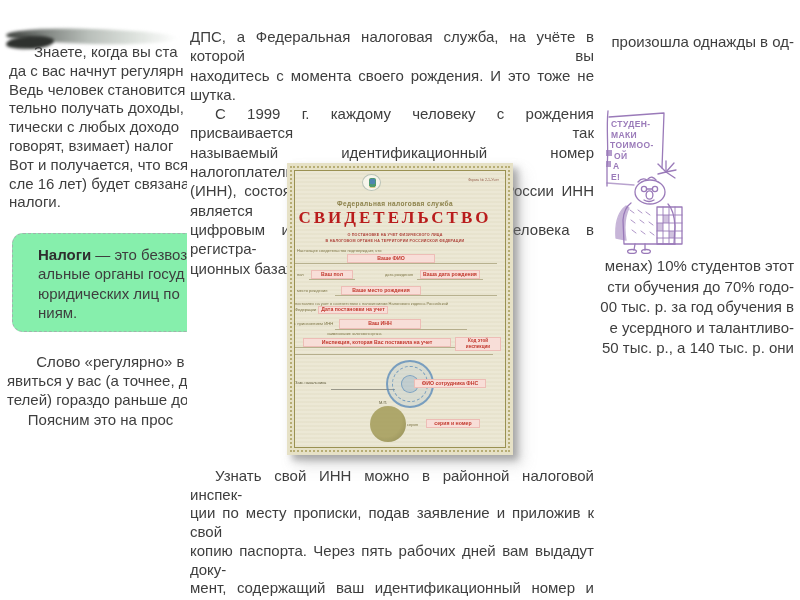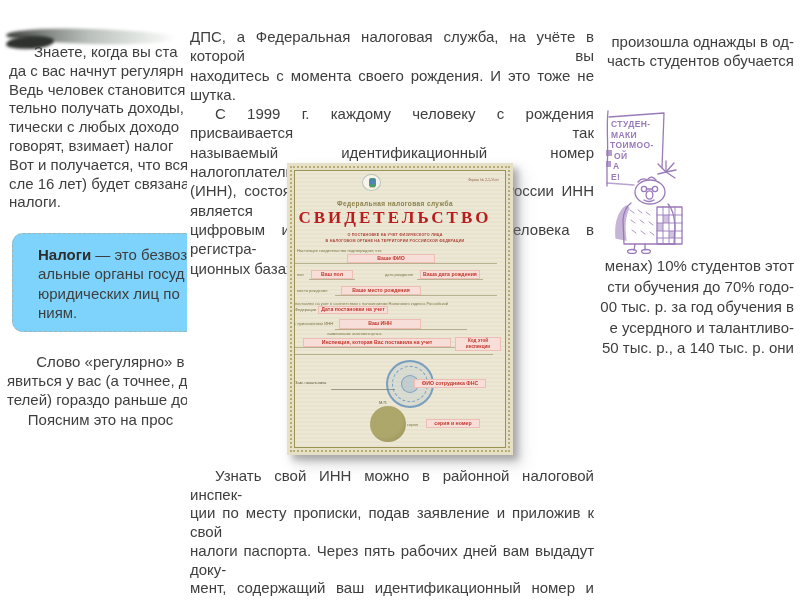--- a/index.html
+++ b/index.html
@@ -10,21 +10,21 @@
   
   .lcol{position:absolute;left:0;top:0;width:187px;height:600px;overflow:hidden;}
   .shadow-tail{position:absolute;left:6px;top:29px;width:172px;height:15px;
     background:linear-gradient(to right,#3c3f3c 0%,#7e837f 22%,#b9bfba 48%,#dde2dd 75%,rgba(240,243,240,0) 100%);
     border-radius:45% 55% 50% 50%/60% 40% 60% 40%;transform:rotate(1.6deg);filter:blur(1.4px);}
   .shadow-blob{position:absolute;left:6px;top:36px;width:48px;height:13px;background:#2e312e;
     border-radius:50% 50% 45% 55%/55% 45% 55% 45%;transform:rotate(-3deg);filter:blur(1.6px);}
   .para{font-size:15px;line-height:18.8px;}
   .ln{white-space:pre;overflow:hidden;}
   .lp1{position:absolute;left:9px;top:43px;width:185px;}
-  .defbox{position:absolute;left:12px;top:233px;width:195px;height:99px;background:#7dd3fc;
+  .defbox{position:absolute;left:12px;top:233px;width:195px;height:99px;background:#86efac;
     border:1.6px dashed #9fb3ac;border-radius:11px;box-sizing:border-box;}
   .defbox-in{margin:11px 0 0 25px;font-size:15px;line-height:19.3px;}
   .defbox b{color:#2e2e2e;}
   .lp2{position:absolute;left:7px;top:352px;width:185px;line-height:19.2px;}
   
   .ccol{position:absolute;left:190px;top:0;width:404px;height:600px;}
   .jp{font-size:15px;}
   .jl{text-align:justify;text-align-last:justify;}
   .jl.last{text-align:justify;text-align-last:left;}
   .ind{text-indent:25px;}
@@ -116,21 +116,21 @@
     <div class="jl ind">С 1999 г. каждому человеку с рождения присваивается так</div>
     <div class="jl">называемый идентификационный номер налогоплательщика</div>
     <div class="jl">(ИНН), состоящий из 12 цифр. Сегодня в России ИНН является</div>
     <div class="jl">цифровым именем (идентификатором) человека в регистра-</div>
     <div class="jl last">ционных базах данных населения.</div>
   </div>
 
   <div class="cbot jp">
     <div class="jl ind">Узнать свой ИНН можно в районной налоговой инспек-</div>
     <div class="jl">ции по месту прописки, подав заявление и приложив к свой</div>
-    <div class="jl">налоги паспорта. Через пять рабочих дней вам выдадут доку-</div>
+    <div class="jl">копию паспорта. Через пять рабочих дней вам выдадут доку-</div>
     <div class="jl">мент, содержащий ваш идентификационный номер и прочие</div>
 
   </div>
 </div>
 
 <div class="cert">
   <div class="cert-in"></div>
 
   <span class="cert-logo">
       <i></i>
@@ -176,21 +176,20 @@
   <div class="rbx" style="left:127px;top:216px;width:72px;height:9px;">ФИО сотрудника ФНС</div>
   <div class="sig-label" style="left:92px;top:237px;">М.П.</div>
   <div class="seal"></div>
   <div class="sig-label" style="left:120px;top:259px;color:#7c7444;">серия</div>
   <div class="rbx" style="left:139px;top:256px;width:54px;height:9px;">серия и номер</div>
 </div>
 
 <div class="rcol">
   <div class="rblock rb1">
     <div class="ln">произошла однажды в од-</div>
-    <div class="ln">часть студентов обучается</div>
   </div>
   <div class="rblock rb2">
     <div class="ln">менах) 10% студентов этот</div>
     <div class="ln">сти обучения до 70% годо-</div>
     <div class="ln">00 тыс. р. за год обучения в</div>
     <div class="ln">е усердного и талантливо-</div>
     <div class="ln">50 тыс. р., а 140 тыс. р. они</div>
   </div>
 </div>
 

